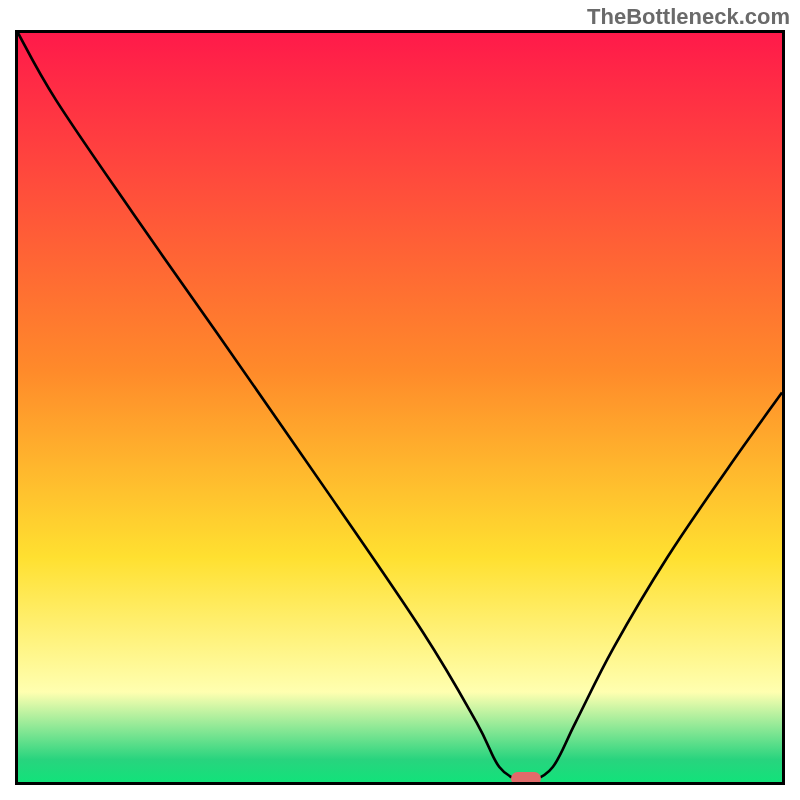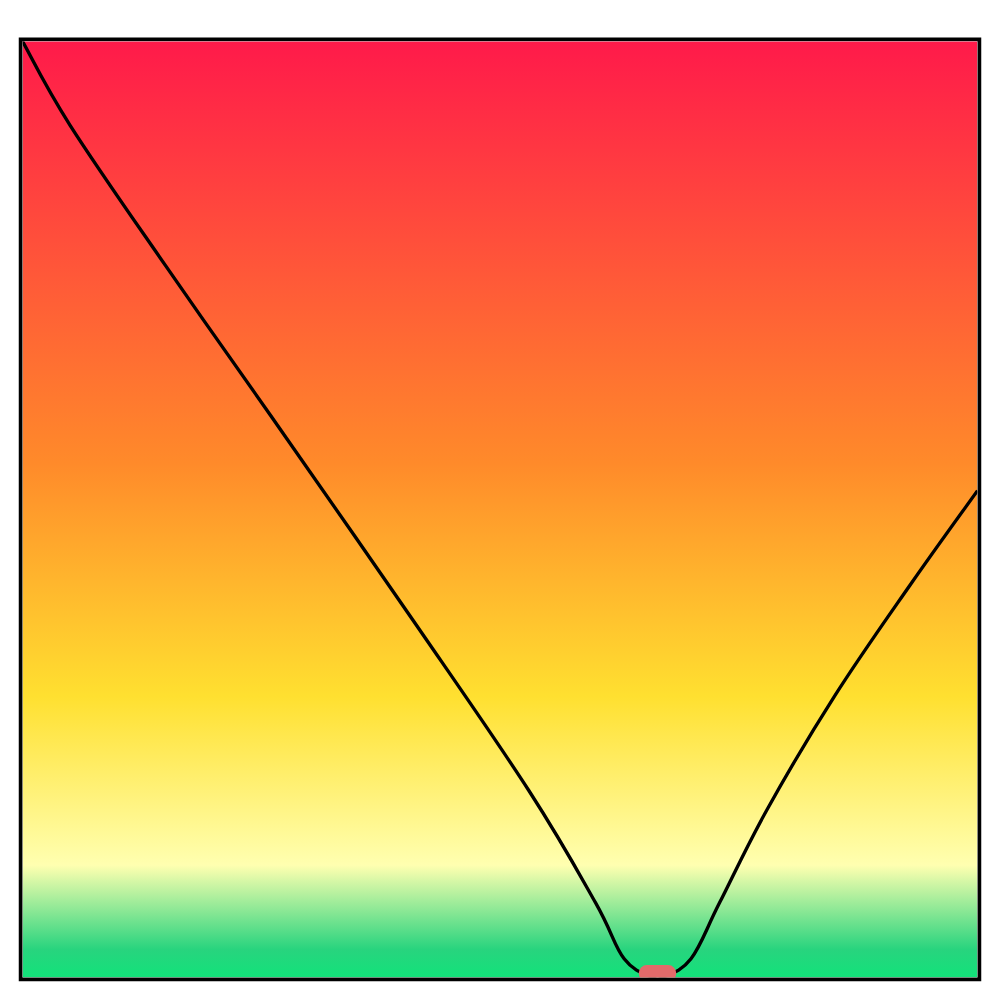--- a/index.html
+++ b/index.html
@@ -30,20 +30,21 @@
   .marker {
     position: absolute;
     background: #e26a6a;
     border-radius: 7px;
   }
 </style>
 </head>
 <body>
 
 <div class="container">
+  <div class="watermark">TheBottleneck.com</div>
   <div class="frame" style="border-color: rgb(0, 0, 0);">
     <div class="plot-area">
       <svg class="gradient" preserveAspectRatio="none" viewBox="0 0 100 100">
         <defs>
           <linearGradient id="bg" x1="0" y1="0" x2="0" y2="1">
               <stop offset="0%" stop-color="#ff1a4a"></stop>
               <stop offset="45%" stop-color="#ff8a2a"></stop>
               <stop offset="70%" stop-color="#ffe030"></stop>
               <stop offset="88%" stop-color="#ffffb0"></stop>
               <stop offset="97%" stop-color="#28d47e"></stop>

